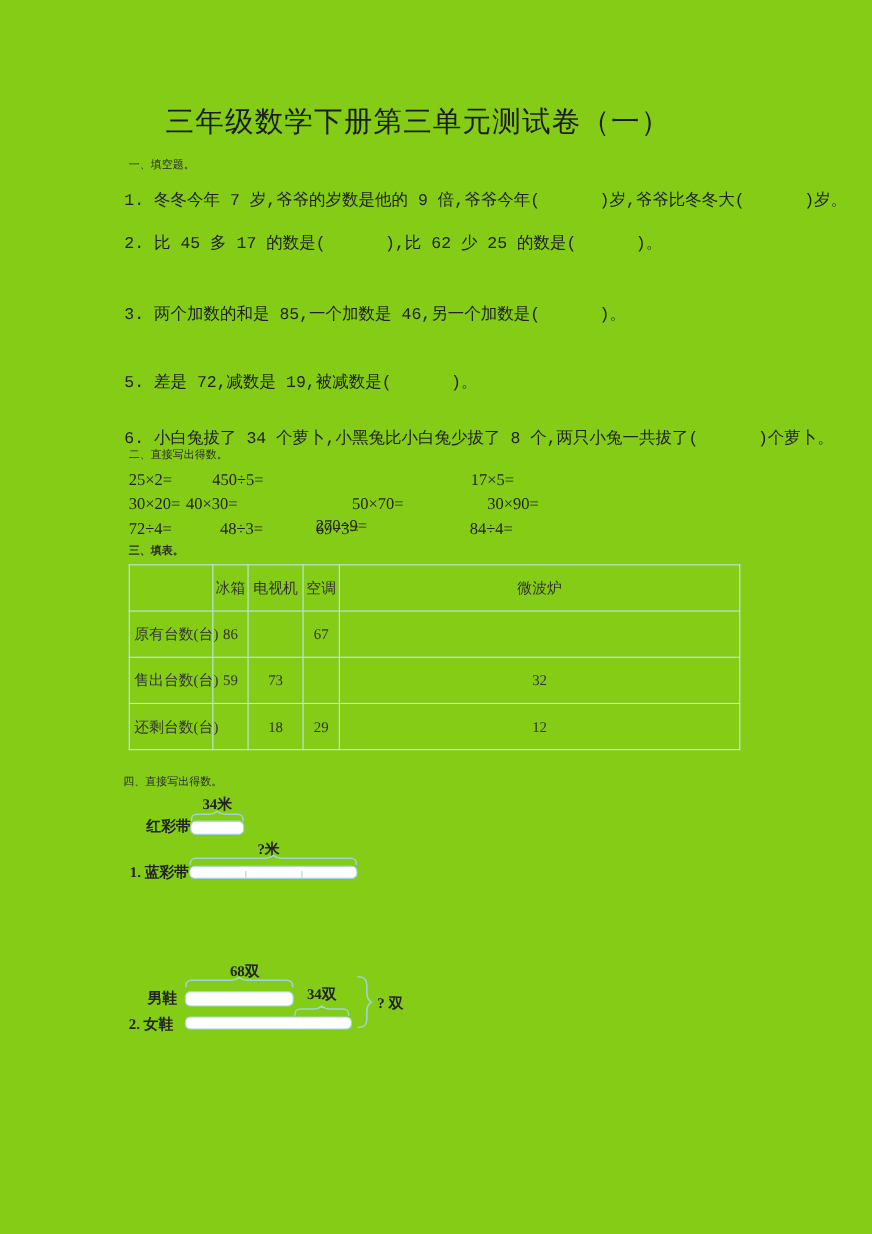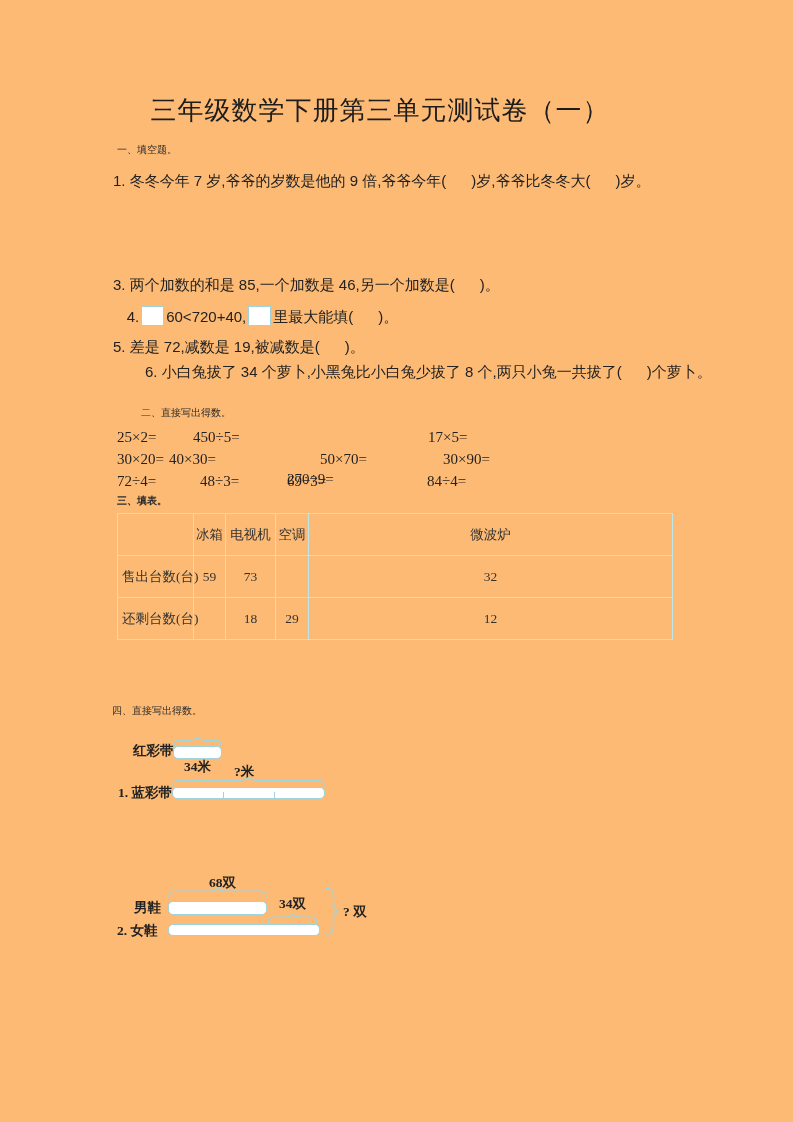--- a/index.html
+++ b/index.html
@@ -1,34 +1,34 @@
 <!DOCTYPE html>
 <html><head>
 <meta charset="utf-8">
 <style>
   html,body{margin:0;padding:0;background:#ffffff;}
   .page{
     position:relative;
     width:793px;height:1122px;
-    background:#fdba74;
+    background:#84cc16;
     font-family:"Liberation Serif", serif;
     color:#2b2b2b;
     overflow:hidden;
   }
   .abs{position:absolute;white-space:pre;}
   .title{
     font-size:26px;
     font-weight:400;
     letter-spacing:1px;
     text-align:center;
     color:#1c1c1c;
     font-family:"Liberation Serif", serif;
   }
   .sec-heading{font-size:10px;color:#2b2b2b;}
-  .question{font-size:15px;font-family:Liberation Sans, sans-serif;color:#222;}
+  .question{font-size:15px;font-family:Liberation Mono, monospace;color:#222;}
   .calc-item{font-size:15px;font-family:"Liberation Serif", serif;color:#222;}
   .blank-box{
     display:inline-block;width:21px;height:18px;
     border:1px solid #9fd4de;background:#fff;
     vertical-align:-4px;margin:0 2px;
   }
   
   table.fill-table{border-collapse:collapse;table-layout:fixed;}
   table.fill-table td{
     border:1px solid #bce6eb;
@@ -62,32 +62,30 @@
 <body>
 
 <div class="page">
 
   <div class="abs title" style="left:110px;top:93px;width:540px;">三年级数学下册第三单元测试卷（一）</div>
 
   <div class="abs sec-heading" style="left:117px;top:143px;">一、填空题。</div>
 
   <div class="abs question" style="left:113px;top:172px;">1. 冬冬今年 7 岁,爷爷的岁数是他的 9 倍,爷爷今年(      )岁,爷爷比冬冬大(      )岁。</div>
 
+  <div class="abs question" style="left:113px;top:211px;">2. 比 45 多 17 的数是(      ),比 62 少 25 的数是(      )。</div>
 
   <div class="abs question" style="left:113px;top:255px;margin-top:21px;">3. 两个加数的和是 85,一个加数是 46,另一个加数是(      )。</div>
 
-  <div class="abs question" style="left:110px;top:289px;">
-    <span>4.</span><span class="blank-box"></span><span>60&lt;720+40,</span><span class="blank-box"></span><span>里最大能填(      )。</span>
-  </div>
 
   <div class="abs question" style="left:113px;top:338px;">5. 差是 72,减数是 19,被减数是(      )。</div>
 
-  <div class="abs question" style="left:113px;top:363px;margin-left:32px;">6. 小白兔拔了 34 个萝卜,小黑兔比小白兔少拔了 8 个,两只小兔一共拔了(      )个萝卜。</div>
+  <div class="abs question" style="left:113px;top:389px;">6. 小白兔拔了 34 个萝卜,小黑兔比小白兔少拔了 8 个,两只小兔一共拔了(      )个萝卜。</div>
 
-  <div class="abs sec-heading" style="left:117px;top:406px;margin-left:24px;">二、直接写出得数。</div>
+  <div class="abs sec-heading" style="left:117px;top:406px;">二、直接写出得数。</div>
 
   <span class="abs calc-item" style="left:117px;top:429px;">25×2=</span>
   <span class="abs calc-item" style="left:193px;top:429px;">450÷5=</span>
   <span class="abs calc-item" style="left:287px;top:429px;margin-top:42px;">270÷9=</span>
   <span class="abs calc-item" style="left:428px;top:429px;">17×5=</span>
 
   <span class="abs calc-item" style="left:117px;top:451px;">30×20=</span>
   <span class="abs calc-item" style="left:169px;top:451px;">40×30=</span>
   <span class="abs calc-item" style="left:320px;top:451px;">50×70=</span>
   <span class="abs calc-item" style="left:443px;top:451px;">30×90=</span>
@@ -104,38 +102,45 @@
       <col style="width:76px"><col style="width:32px"><col style="width:50px"><col style="width:33px"><col style="width:364px">
     </colgroup>
     <tbody><tr>
       <td></td>
       <td>冰箱</td>
       <td>电视机</td>
       <td>空调</td>
       <td>微波炉</td>
     </tr>
     <tr>
+      <td class="rowlabel">原有台数(台)</td>
+      <td>86</td>
+      <td></td>
+      <td>67</td>
+      <td></td>
+    </tr>
+    <tr>
       <td class="rowlabel">售出台数(台)</td>
       <td>59</td>
       <td>73</td>
       <td></td>
       <td>32</td>
     </tr>
     <tr>
       <td class="rowlabel">还剩台数(台)</td>
       <td></td>
       <td>18</td>
       <td>29</td>
       <td>12</td>
     </tr>
   </tbody></table>
 
   <div class="abs sec-heading" style="left:112px;top:704px;">四、直接写出得数。</div>
 
-  <div class="abs dlabel" style="left:184px;top:722px;margin-top:36px;">34米</div>
+  <div class="abs dlabel" style="left:184px;top:722px;">34米</div>
 
   <svg class="brace" style="left:173px;top:737px;" width="49" height="9" viewBox="0 0 49 9">
     <path d="M1,9 C1,4.5 2.5,3.2 6.5,3.2 L17.5,3.2 C21,3.2 22.5,2.2 24.5,0.6 C26.5,2.2 28,3.2 31.5,3.2 L42.5,3.2 C46.5,3.2 48,4.5 48,9"></path>
   </svg>
 
   <div class="abs dlabel" style="left:133px;top:742px;">红彩带</div>
   <div class="bar" style="left:173px;top:746px;width:49px;height:13px;"></div>
 
   <div class="abs dlabel" style="left:234px;top:763px;">?米</div>
 

